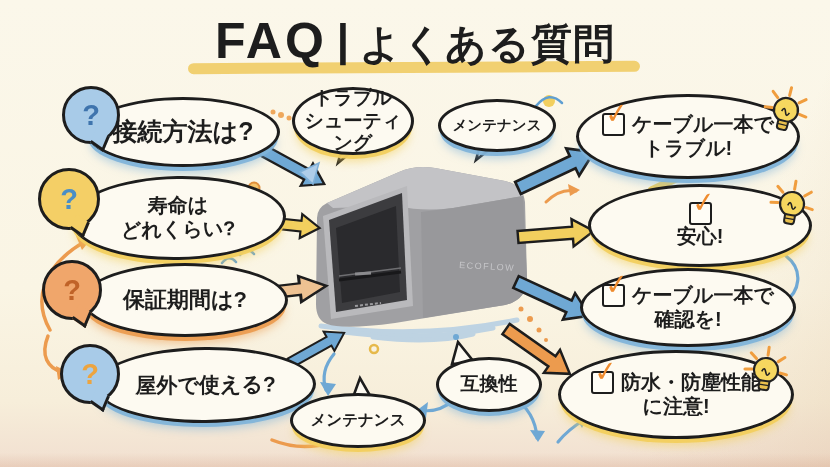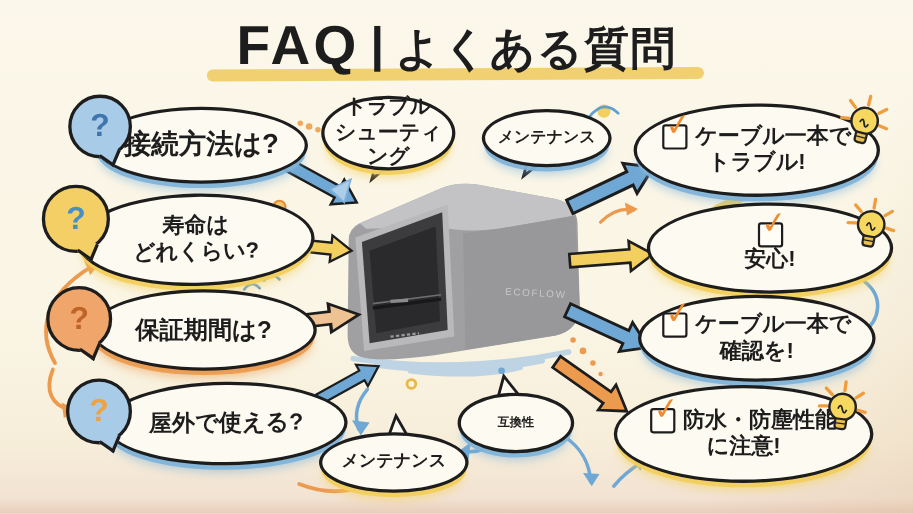--- a/index.html
+++ b/index.html
@@ -32,21 +32,21 @@
   .sh-orange{box-shadow:0 6px 0 -2px rgba(236,155,78,.92), 0 11px 8px -4px rgba(236,155,78,.5);}
 
   .q1{left:86px; top:97px; width:188px;height:64px;font-size:25px;}
   .q2{left:70px; top:176px;width:210px;height:78px;font-size:20px;transform:rotate(-1deg);}
   .q3{left:82px; top:263px;width:200px;height:68px;font-size:22px;}
   .q4{left:95px; top:347px;width:215px;height:70px;font-size:21px;transform:rotate(-.6deg);}
 
   .t1{left:292px;top:87px; width:116px;height:62px;font-size:19px;}
   .t2{left:438px;top:99px; width:112px;height:47px;font-size:14.5px;}
   .b1{left:290px;top:393px;width:130px;height:49px;font-size:15.5px;}
-  .b2{left:416px;top:357px;width:100px;height:49px;font-size:11px;}
+  .b2{left:436px;top:357px;width:100px;height:49px;font-size:19px;}
 
   .a1{left:576px;top:94px; width:218px;height:79px;font-size:20px;}
   .a2{left:588px;top:184px;width:218px;height:77px;font-size:20px;}
   .a3{left:580px;top:268px;width:210px;height:73px;font-size:20px;}
   .a4{left:558px;top:350px;width:230px;height:83px;font-size:20px;}
   .ansline{display:flex;align-items:center;justify-content:center;gap:7px;}
 
   
   .check-box{position:relative;width:19px;height:19px;border:2.5px solid #1d1d1d;border-radius:3px;
     background:#fffdf6;flex:0 0 auto;}

